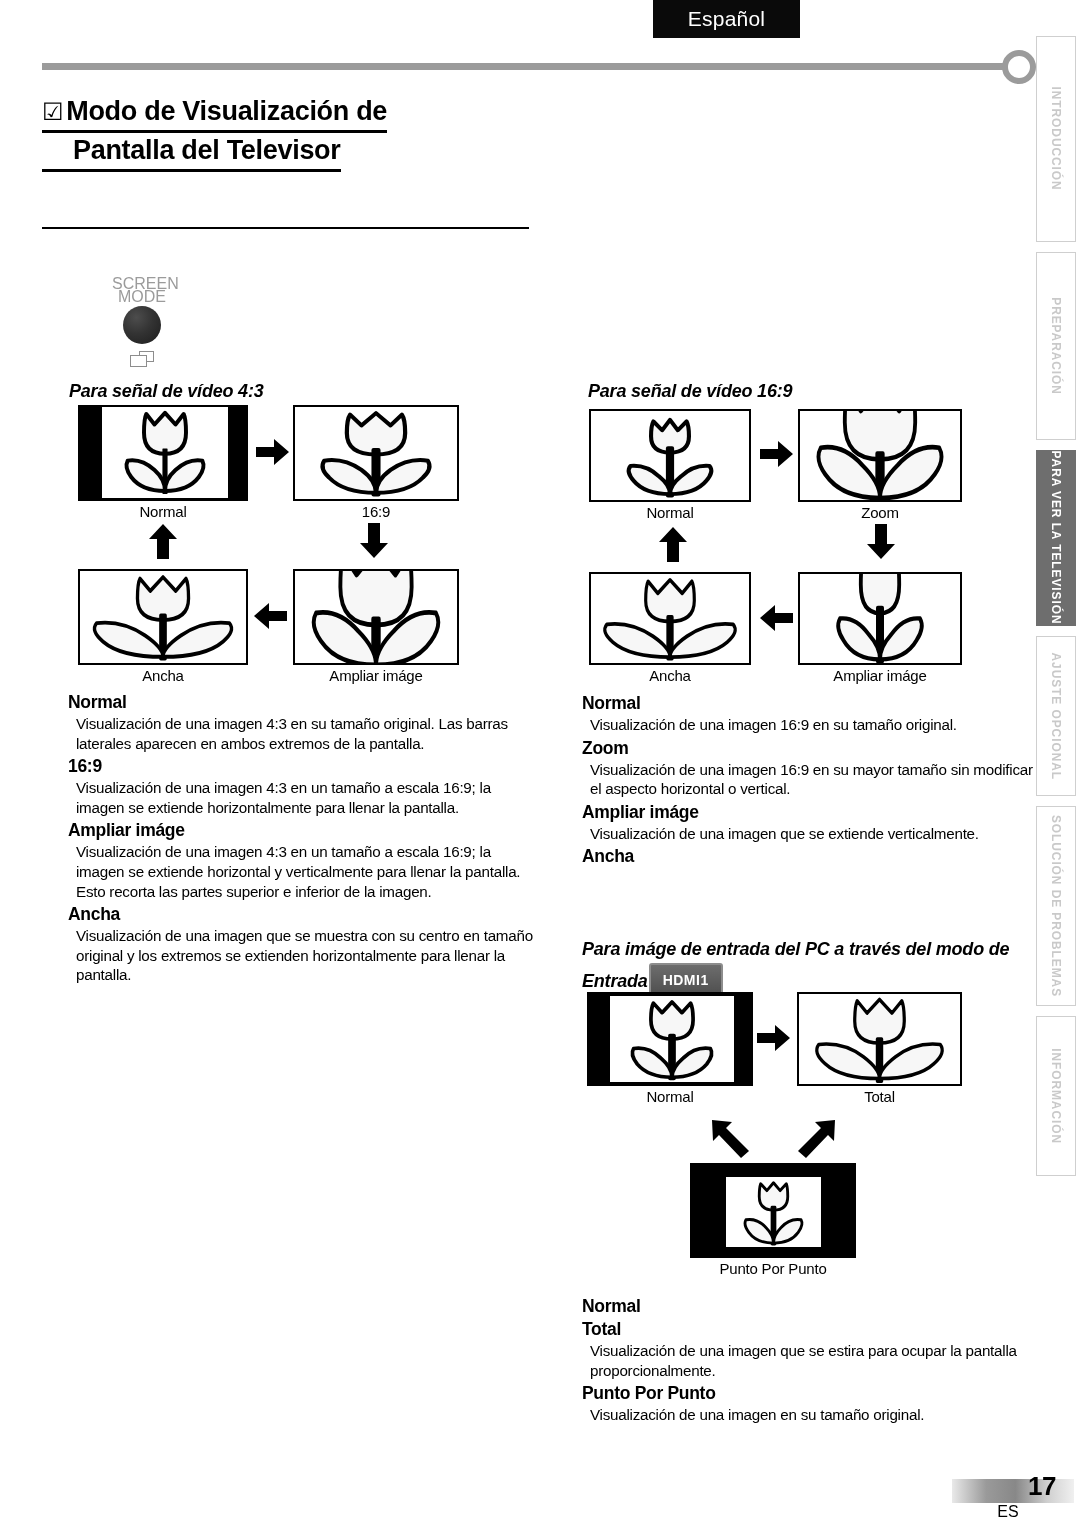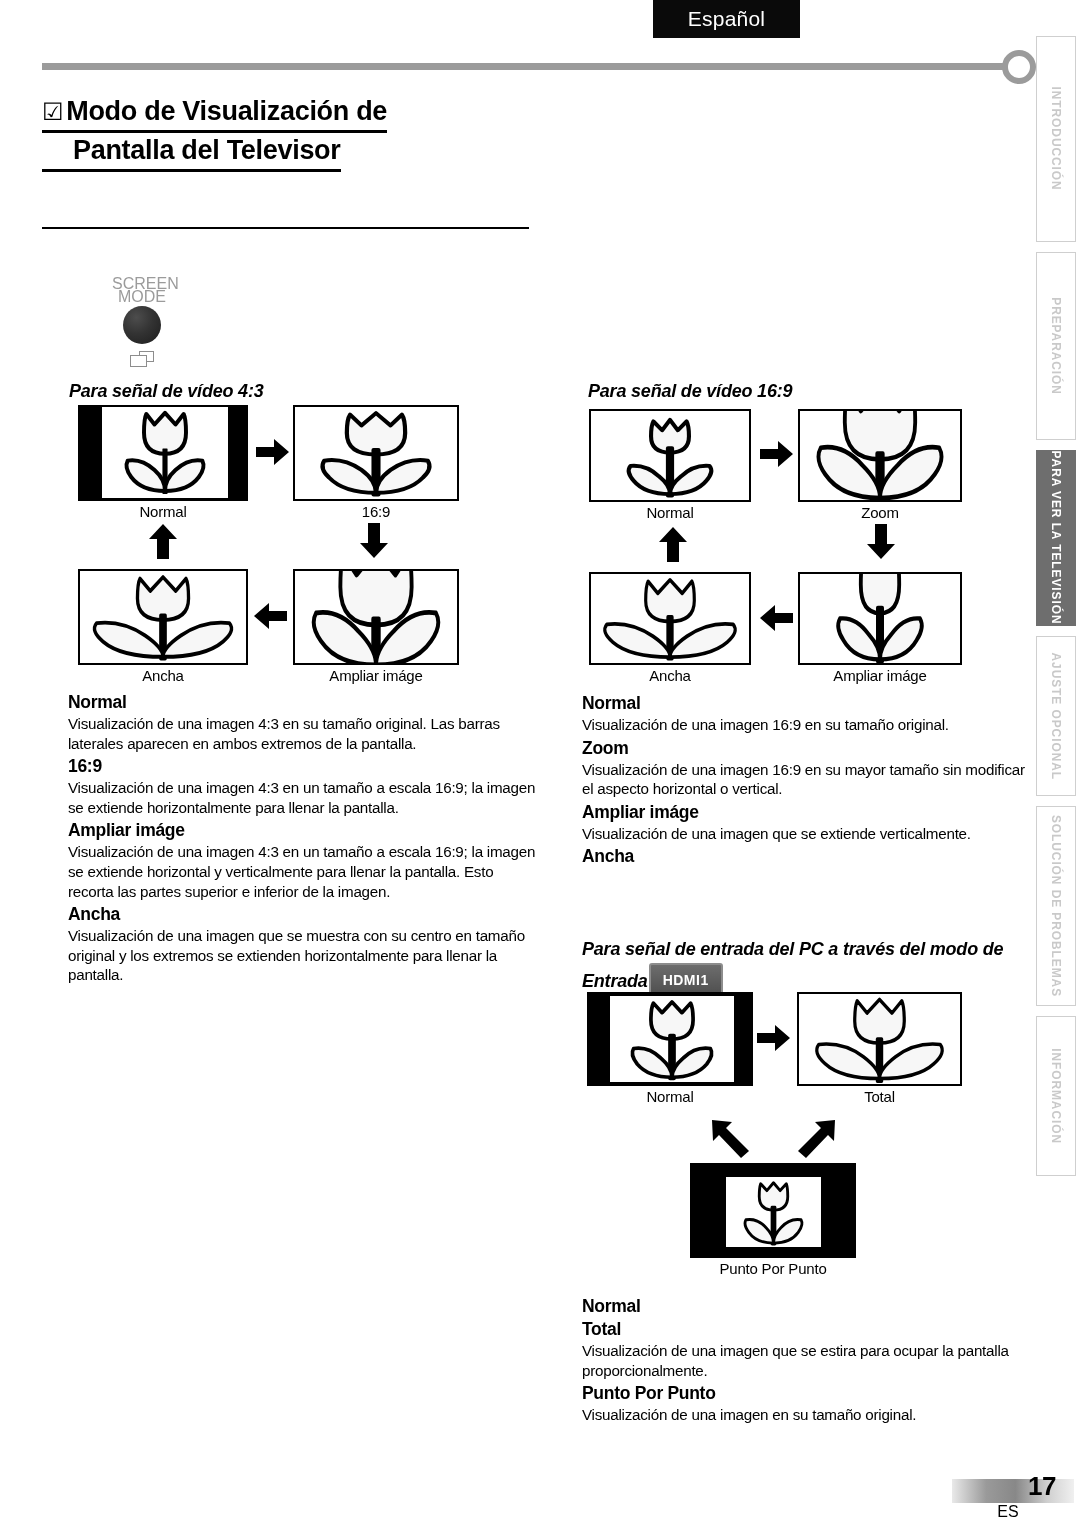--- a/index.html
+++ b/index.html
@@ -207,21 +207,21 @@
   
   .defs { position: absolute; }
   .defs h4 {
     margin: 0;
     font-size: 17.5px;
     font-weight: bold;
     letter-spacing: -0.3px;
     line-height: 23px;
   }
   .defs p {
-    margin: 0 0 2px 0;
+    margin: 0 0 2px 8px;
     font-size: 15.2px;
     line-height: 19.6px;
     letter-spacing: -0.25px;
   }
 
   .hdmi-badge {
     display: inline-block;
     vertical-align: 2px;
     background: linear-gradient(#6d6d6d, #4c4c4c);
     border: 2px solid #8d8d8d;
@@ -479,21 +479,21 @@
     <h4>Normal</h4>
     <p>Visualización de una imagen 16:9 en su tamaño original.</p>
     <h4>Zoom</h4>
     <p>Visualización de una imagen 16:9 en su mayor tamaño sin modificar el aspecto horizontal o vertical.</p>
     <h4>Ampliar imáge</h4>
     <p>Visualización de una imagen que se extiende verticalmente.</p>
     <h4>Ancha</h4>
   </div>
 
   <div class="sec-head" style="left:582px; top:936px; width:456px; line-height:27px;">
-    <span>Para señal de entrada del PC a través del modo</span>
+    <span>Para imáge de entrada del PC a través del modo</span>
     <span>de Entrada</span><span class="hdmi-badge">HDMI1</span>
   </div>
 
   <div class="tvbox black" style="left:587px; top:992px; width:166px; height:94px;">
     <div class="inner-white" style="left:21px; top:2px; width:124px; height:86px;">
       <svg viewBox="0 0 100 72" width="124" height="86" preserveAspectRatio="none">
         <g fill="#f7f7f7" stroke="#000" stroke-width="3" stroke-linejoin="round" vector-effect="non-scaling-stroke">
           <path d="M33 20 Q33 10 35 6 L42 14 L50 5 L58 14 L65 6 Q67 10 67 20 Q67 36 50 36 Q33 36 33 20 Z"></path>
           <path d="M48.4 33 h3.2 v36 h-3.2 Z" fill="#000"></path>
           <path d="M50 68 Q31 68 22 57 Q16 49 19 44 Q31 42 41 52 Q50 60 50 68 Z"></path>

